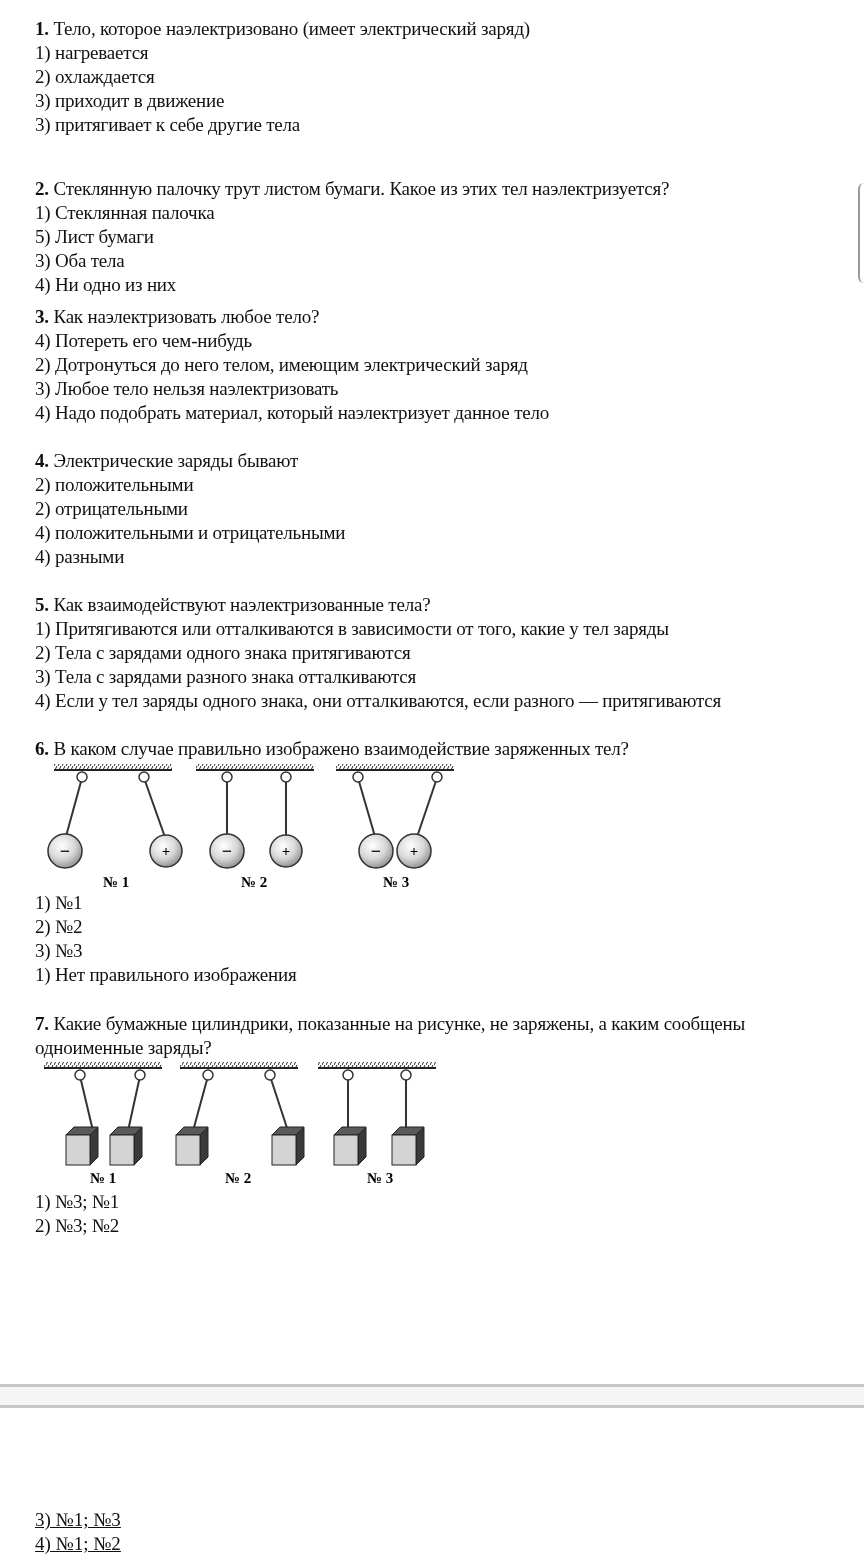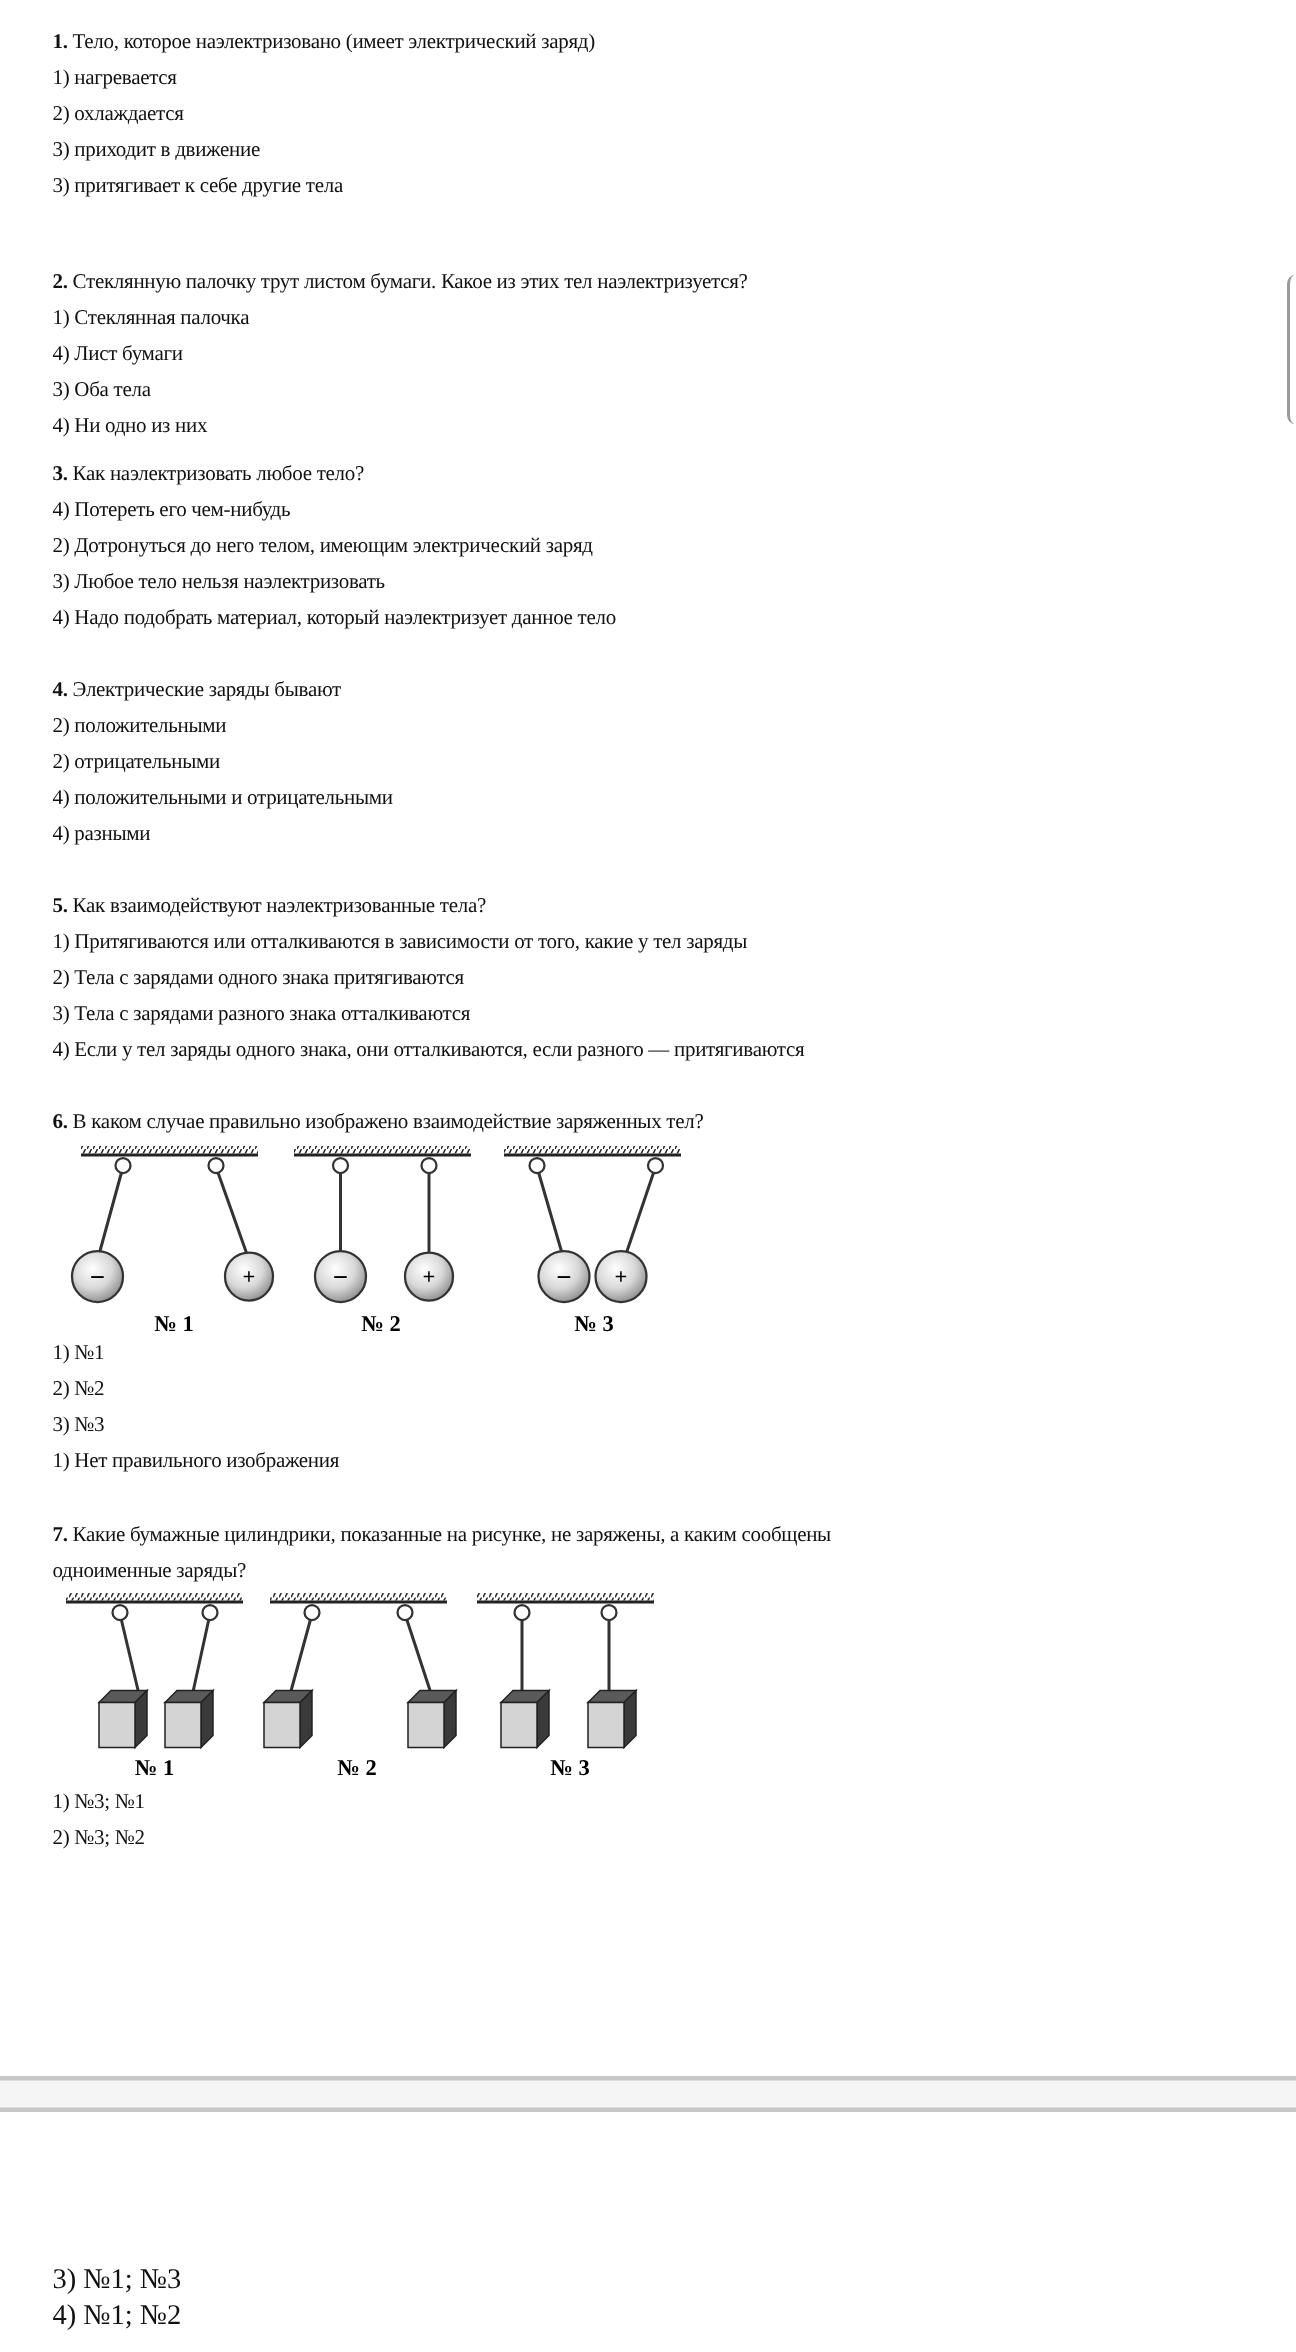--- a/index.html
+++ b/index.html
@@ -1,47 +1,47 @@
 <!DOCTYPE html>
 <html><head>
 <meta charset="utf-8">
 <style>
   html, body { margin: 0; padding: 0; background: #ffffff; }
   body { width: 864px; height: 1568px; position: relative; overflow: hidden;
          font-family: "Liberation Serif", "DejaVu Serif", serif; color: #111; }
   .page { position: absolute; left: 0; top: 0; width: 864px; }
-  .q { position: absolute; left: 35px; font-size: 14px; line-height: 24px; letter-spacing: -0.2px; white-space: nowrap; }
+  .q { position: absolute; left: 35px; font-size: 19px; line-height: 24px; letter-spacing: -0.2px; white-space: nowrap; }
   .q .line { display: block; height: 24px; }
   .num { font-weight: bold; }
   .fig { position: absolute; }
   .scroll-edge { position: absolute; right: 0; top: 183px; width: 4px; height: 100px;
                  border-left: 2px solid #9a9a9a; border-radius: 6px 0 0 6px; background: #fff; }
   .divider { position: absolute; left: 0; width: 864px; top: 1384px; height: 24px;
              background: #f5f5f5; border-top: 3px solid #c6c6c6; border-bottom: 3px solid #c6c6c6; box-sizing: border-box; }
-  .tail { position: absolute; left: 35px; top: 1508px; font-size: 19px; line-height: 24px; white-space: nowrap; }
+  .tail { position: absolute; left: 35px; top: 1508px; font-size: 19px; line-height: 24px; white-space: nowrap; text-decoration: underline; }
   .tail .line { display: block; height: 24px; }
   .figlabel { font-family: "Liberation Serif", serif; font-weight: bold; font-size: 15px; }
 </style>
 </head>
 <body>
 
 <div class="page">
 
   <div class="q" style="top:17px">
     <span class="line"><span class="num">1.</span><span> Тело, которое наэлектризовано (имеет электрический заряд)</span></span>
     <span class="line">1) нагревается</span>
     <span class="line">2) охлаждается</span>
     <span class="line">3) приходит в движение</span>
     <span class="line">3) притягивает к себе другие тела</span>
   </div>
 
   <div class="q" style="top:177px">
     <span class="line"><span class="num">2.</span><span> Стеклянную палочку трут листом бумаги. Какое из этих тел наэлектризуется?</span></span>
     <span class="line">1) Стеклянная палочка</span>
-    <span class="line">4) Лист бумаги</span>
+    <span class="line">5) Лист бумаги</span>
     <span class="line">3) Оба тела</span>
     <span class="line">4) Ни одно из них</span>
   </div>
 
   <div class="q" style="top:305px">
     <span class="line"><span class="num">3.</span><span> Как наэлектризовать любое тело?</span></span>
     <span class="line">4) Потереть его чем-нибудь</span>
     <span class="line">2) Дотронуться до него телом, имеющим электрический заряд</span>
     <span class="line">3) Любое тело нельзя наэлектризовать</span>
     <span class="line">4) Надо подобрать материал, который наэлектризует данное тело</span>

